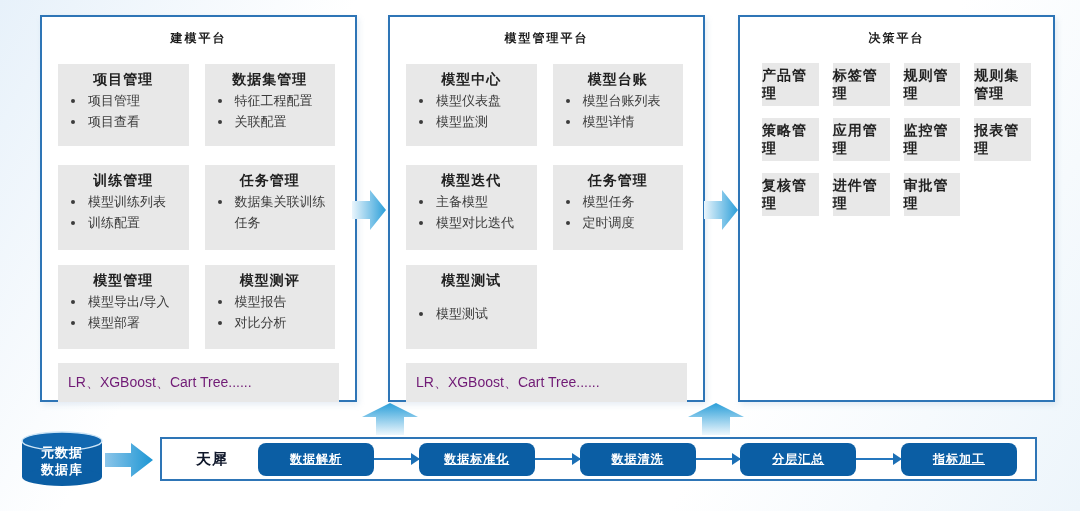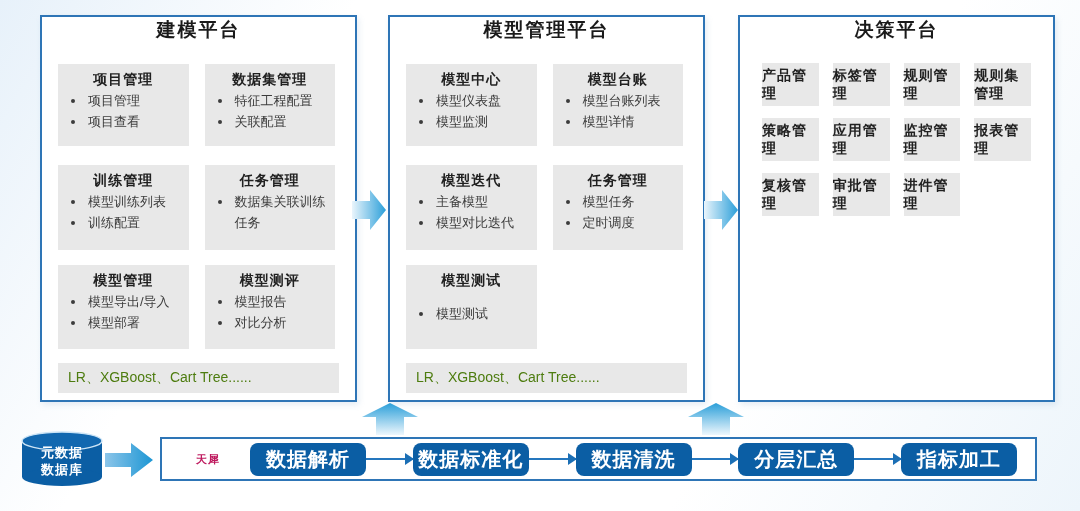--- a/index.html
+++ b/index.html
@@ -15,22 +15,22 @@
   .panel {
     position:absolute; top:15px; width:317px; height:387px;
     background:#ffffff; border:2px solid #2e75b6;
     box-shadow:2px 3px 6px rgba(120,160,200,0.18);
   }
   #panel-modeling  { left:40px;  }
   #panel-model-mgmt{ left:388px; }
   #panel-decision  { left:738px; }
 
   .panel-title {
-    margin-top:0; text-align:center;
-    font-size:19px; font-weight:bold; color:#1a1a1a; letter-spacing:2px;
+    margin-top:13px; text-align:center;
+    font-size:12px; font-weight:bold; color:#1a1a1a; letter-spacing:2px;
   }
 
   .module-row { position:absolute; left:16px; right:20px; display:flex; gap:16px; }
   .row1 { top:47px;  height:82px; }
   .row2 { top:148px; height:85px;border-radius:13px; }
   .row3 { top:248px; height:84px; }
 
   .module {
     flex:1; background:#e8e8e8; padding:7px 8px 4px 8px; overflow:hidden;
   }
@@ -39,23 +39,23 @@
     text-align:center; font-size:14px; font-weight:bold; color:#212121;
     margin-bottom:2px; letter-spacing:1px;
   }
   .module ul { margin:2px 0 0 0; padding-left:20px; }
   .module li {
     font-size:13px; color:#3c3c3c; line-height:1.6; padding-left:2px;
   }
   .module.spaced ul { margin-top:14px; }
 
   .panel-footer {
-    position:absolute; left:16px; right:16px; top:346px; height:30px;
+    position:absolute; left:16px; right:16px; top:346px; height:39px;
     background:#e8e8e8; display:flex; align-items:center;
-    padding-left:10px; font-size:14px; color:#4d7c0f;
+    padding-left:10px; font-size:14px; color:#701a75;
   }
 
   
   .decision-grid {
     position:absolute; top:46px; left:22px; right:22px;
     display:grid; grid-template-columns:1fr 1fr 1fr 1fr; gap:12px 14px;
   }
   .decision-box {
     height:43px; background:#e8e8e8;
     display:flex; align-items:center; justify-content:center;
@@ -69,25 +69,25 @@
   #up-arrow-left  { left:362px; top:403px; }
   #up-arrow-right { left:688px; top:403px; }
   #db-arrow { left:105px; top:443px; }
 
   
   #data-band {
     position:absolute; left:160px; top:437px; width:877px; height:44px;
     background:#ffffff; border:2px solid #2e75b6;
     display:flex; align-items:center; padding:0 18px 0 34px;
   }
-  .band-label { font-size:11px; font-weight:bold; color:#be185d; margin-right:30px; letter-spacing:1px; }
+  .band-label { font-size:15px; font-weight:bold; color:#0f172a; margin-right:30px; letter-spacing:1px; }
   .pipe-btn {
     flex:none; width:116px; height:33px; background:#0b5ea4; border-radius:8px;
-    color:#ffffff; font-size:20px; font-weight:bold; letter-spacing:1px;
-    display:flex; align-items:center; justify-content:center;
+    color:#ffffff; font-size:12px; font-weight:bold; letter-spacing:1px;
+    display:flex; align-items:center; justify-content:center;text-decoration:underline;
   }
   .pipe-connector { flex:1; height:2px; background:#2577be; position:relative; min-width:24px; }
   .pipe-connector::after {
     content:""; position:absolute; right:-1px; top:-5px;
     border-left:9px solid #1b6fb5; border-top:6px solid transparent; border-bottom:6px solid transparent;
   }
 
   
   #db-cylinder { position:absolute; left:20px; top:430px; width:84px; height:58px; }
   #db-cylinder .db-text {
@@ -225,22 +225,22 @@
   <div class="decision-grid">
     <div class="decision-box">产品管理</div>
     <div class="decision-box">标签管理</div>
     <div class="decision-box">规则管理</div>
     <div class="decision-box">规则集管理</div>
     <div class="decision-box">策略管理</div>
     <div class="decision-box">应用管理</div>
     <div class="decision-box">监控管理</div>
     <div class="decision-box">报表管理</div>
     <div class="decision-box">复核管理</div>
+    <div class="decision-box">进件管理</div>
     <div class="decision-box">审批管理</div>
-    <div class="decision-box">进件管理</div>
   </div>
 </div>
 
 <svg class="arrow" id="arrow-modeling-to-mgmt" width="34" height="46" viewBox="0 0 34 46">
   <path d="M0,14 H18 V3 L34,23 L18,43 V32 H0 Z" fill="url(#gradRight)"></path>
 </svg>
 <svg class="arrow" id="arrow-mgmt-to-decision" width="34" height="46" viewBox="0 0 34 46">
   <path d="M0,14 H18 V3 L34,23 L18,43 V32 H0 Z" fill="url(#gradRight)"></path>
 </svg>
 <svg class="arrow" id="up-arrow-left" width="56" height="32" viewBox="0 0 56 32">

